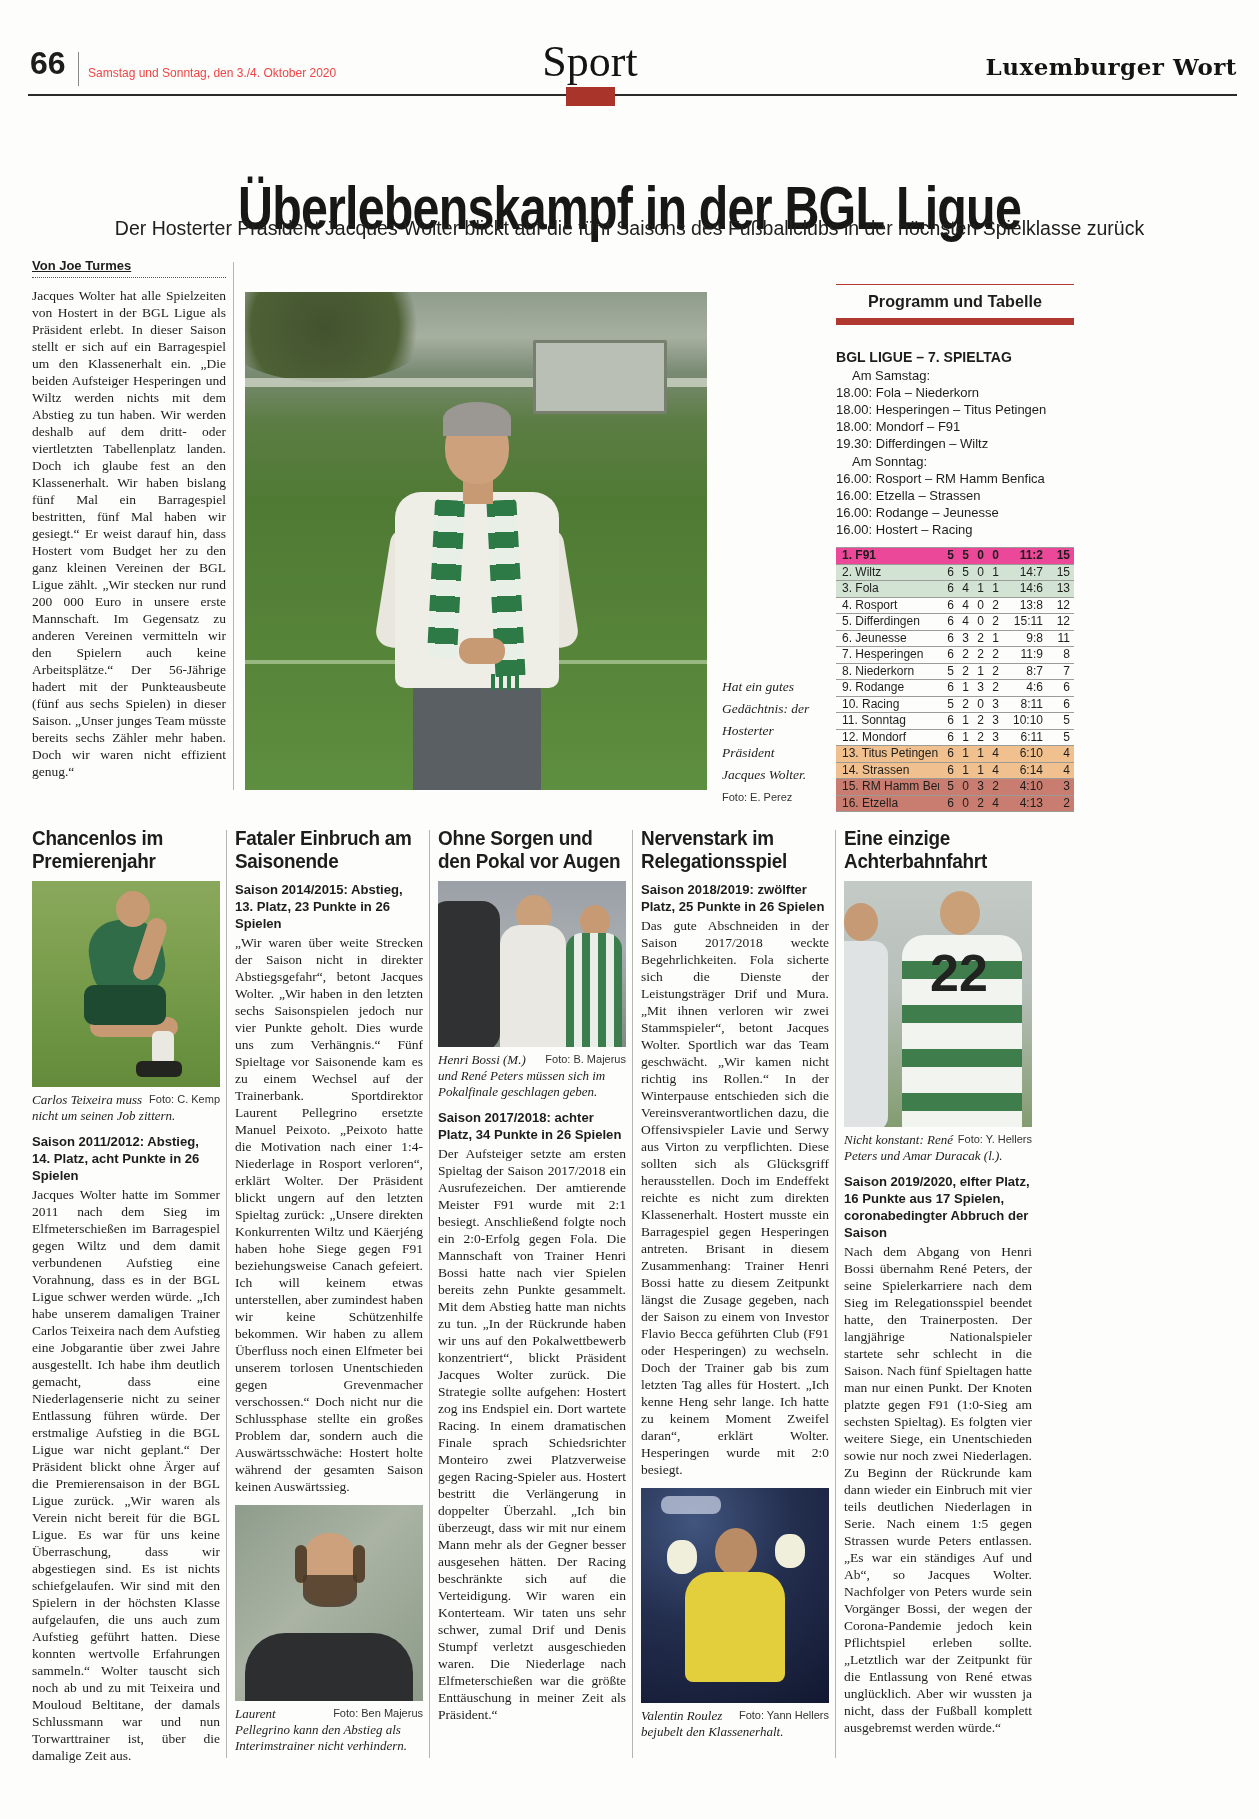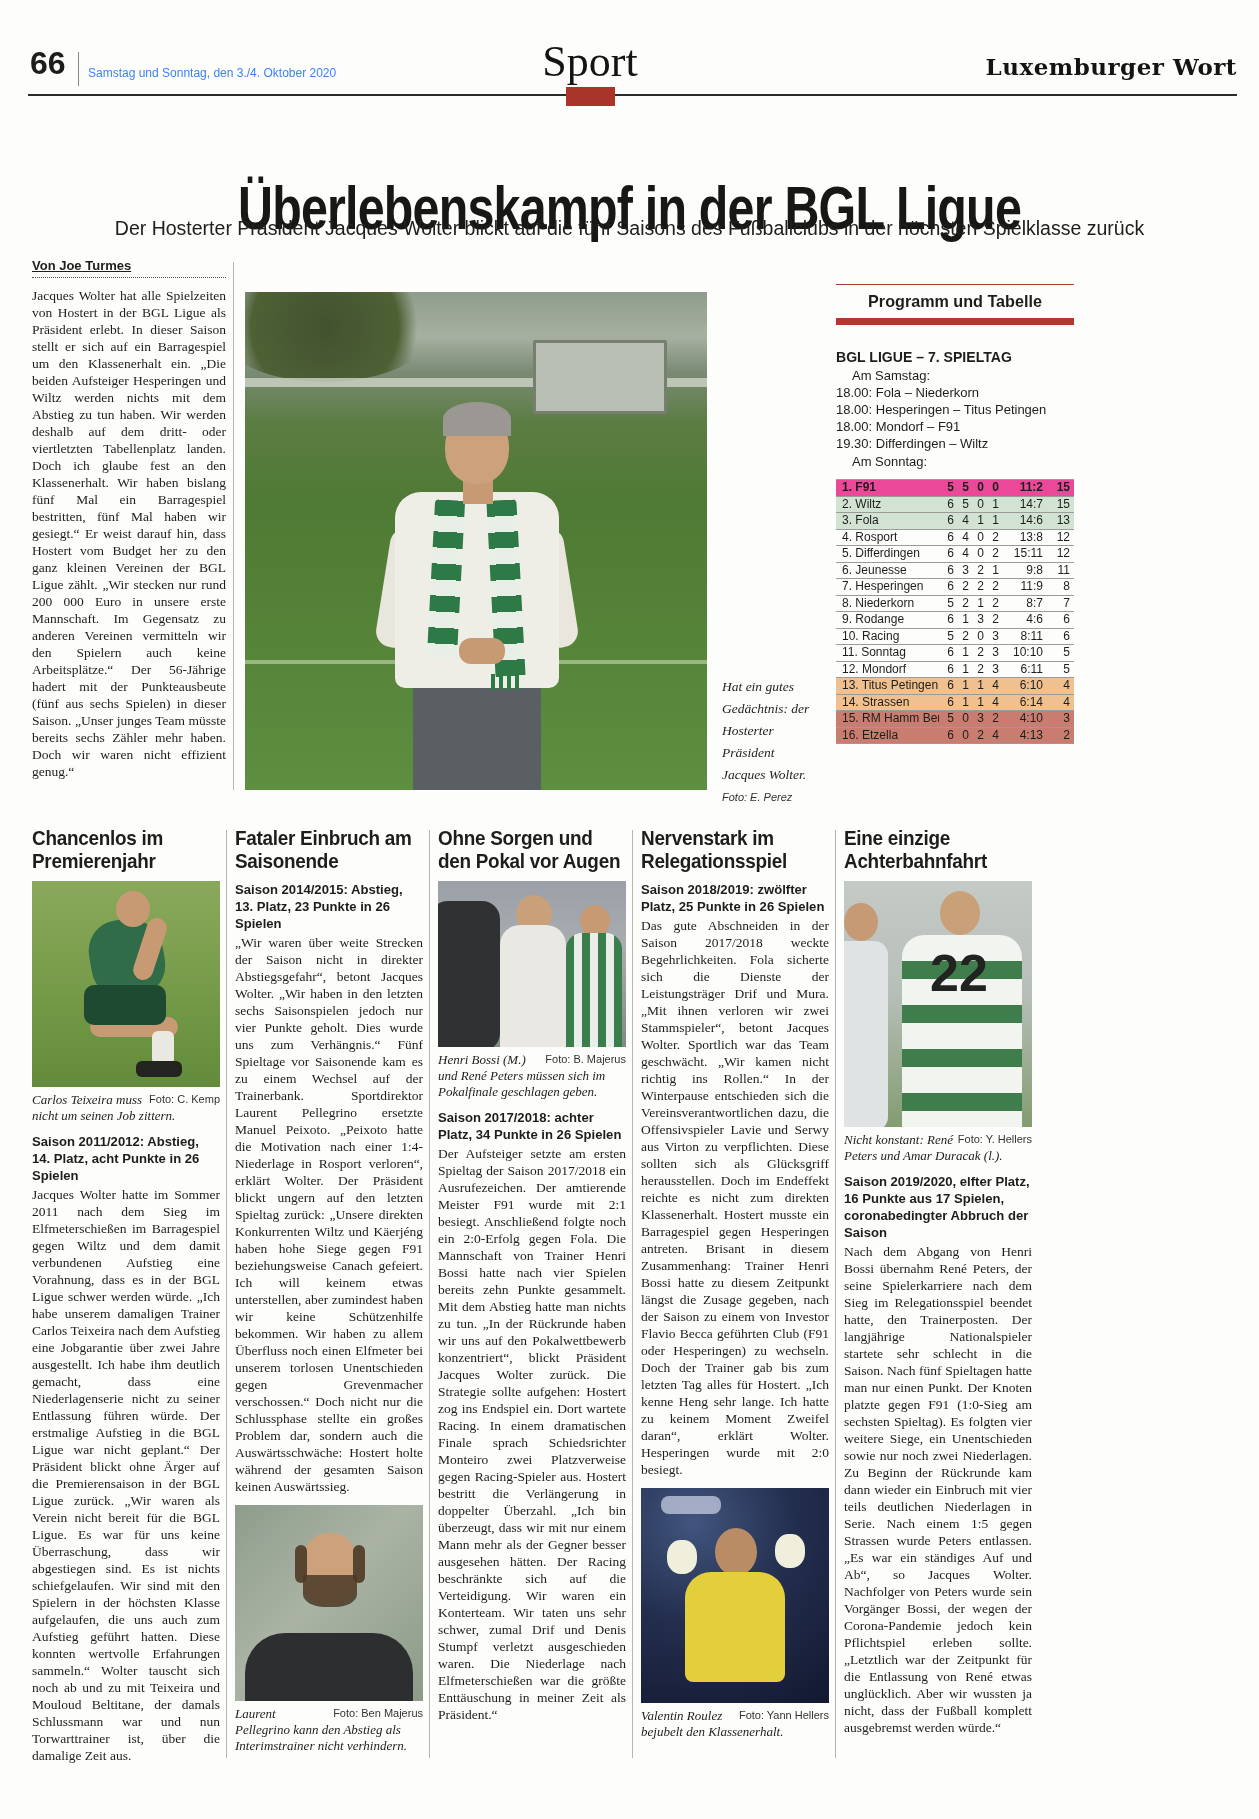--- a/index.html
+++ b/index.html
@@ -1,21 +1,21 @@
 <!DOCTYPE html>
 <html lang="de"><head>
 <meta charset="utf-8">
 <style>
   html,body{margin:0;padding:0;background:#e8e8e6;}
   #page{position:relative;width:1259px;height:1819px;background:#fdfdfb;color:#1d1d1b;
         font-family:"Liberation Sans",sans-serif;overflow:hidden;}
   
   .pageno{position:absolute;left:30px;top:46px;font:700 32px/34px "Liberation Sans",sans-serif;}
   .hdr-vline{position:absolute;left:78px;top:52px;width:1px;height:34px;background:#888;}
-  .hdr-date{position:absolute;left:88px;top:66px;font:12px/14px "Liberation Sans",sans-serif;color:#3b82f6;}
+  .hdr-date{position:absolute;left:88px;top:66px;font:12px/14px "Liberation Sans",sans-serif;color:#ef4444;}
   .hdr-section{position:absolute;left:0;width:1180px;top:38px;text-align:center;
                font:400 44px/48px "Liberation Serif",serif;color:#141413;}
   .hdr-mast{position:absolute;right:22px;top:54px;font:700 23px/26px "DejaVu Serif",serif;
             letter-spacing:.5px;color:#141413;}
   .hdr-rule{position:absolute;left:28px;right:22px;top:94px;height:2px;background:#2b2b29;}
   .hdr-redblock{position:absolute;left:566px;top:87px;width:49px;height:19px;background:#a93429;}
   
   .headline{position:absolute;left:0;right:0;top:134px;text-align:center;
             font:700 62px/64px "Liberation Sans",sans-serif;letter-spacing:-1px;
             transform:scaleX(.78);color:#171715;}
@@ -48,21 +48,21 @@
   .mp-scarf-r{left:246px;transform:rotate(-3deg);height:178px;}
   .mp-fringe{position:absolute;left:246px;top:382px;width:30px;height:16px;
       background:repeating-linear-gradient(90deg,#2e7a46 0 4px,transparent 4px 8px);}
   .mp-neck{position:absolute;left:218px;top:180px;width:30px;height:32px;background:#c79a74;}
   .mp-head{position:absolute;left:200px;top:118px;width:64px;height:74px;background:#cda17c;border-radius:50% 50% 46% 46%;}
   .mp-hair{position:absolute;left:198px;top:110px;width:68px;height:34px;background:#9b9894;border-radius:50% 50% 0 0;}
   
   .main-caption{position:absolute;left:722px;top:676px;width:92px;}
   .cap-it{font:italic 13.5px/22px "Liberation Serif",serif;}
   .credit{font:11px/14px "Liberation Sans",sans-serif;color:#333;}
-  .main-caption .credit{display:block;margin-top:4px;font-style:italic;}
+  .main-caption .credit{display:block;margin-top:4px;}
   
   .sidebar{position:absolute;left:836px;top:284px;width:238px;}
   .sb-topline{height:1px;background:#b0392f;margin-bottom:7px;}
   .sb-title{text-align:center;font:700 17px/20px "Liberation Sans",sans-serif;transform:scaleX(.95);}
   .sb-bar{height:7px;background:#b0392f;margin-top:6px;}
   .sb-league{margin-top:24px;font:700 14.5px/17px "Liberation Sans",sans-serif;transform:scaleX(.97);transform-origin:0 50%;}
   .sb-daylabel{margin-top:1px;padding-left:16px;font:400 13px/17px "Liberation Sans",sans-serif;}
   .fxline{font:400 13px/17px "Liberation Sans",sans-serif;white-space:nowrap;}
   .sb-table{margin-top:9px;border-top:1px solid #9b9b98;}
   .trow{display:grid;grid-template-columns:8fr 15px 15px 15px 15px 44px 27px;
@@ -175,20 +175,27 @@
     <div class="sb-league">BGL LIGUE – 7. SPIELTAG</div>
     <div class="sb-daylabel">Am Samstag:</div>
     <div>
 
     <div class="fxline">18.00: Fola – Niederkorn</div>
         <div class="fxline">18.00: Hesperingen – Titus Petingen</div>
         <div class="fxline">18.00: Mondorf – F91</div>
         <div class="fxline">19.30: Differdingen – Wiltz</div>
       </div>
     <div class="sb-daylabel">Am Sonntag:</div>
+    <div>
+
+    <div class="fxline">16.00: Rosport – RM Hamm Benfica</div>
+        <div class="fxline">16.00: Etzella – Strassen</div>
+        <div class="fxline">16.00: Rodange – Jeunesse</div>
+        <div class="fxline">16.00: Hostert – Racing</div>
+      </div>
     <div class="sb-table">
 
     <div class="trow zone-leader">
           <span class="tteam"><span>1.</span> <span>F91</span></span>
           <span class="tn">5</span>
           <span class="tn">5</span>
           <span class="tn">0</span>
           <span class="tn">0</span>
           <span class="tg">11:2</span>
           <span class="tp">15</span>

